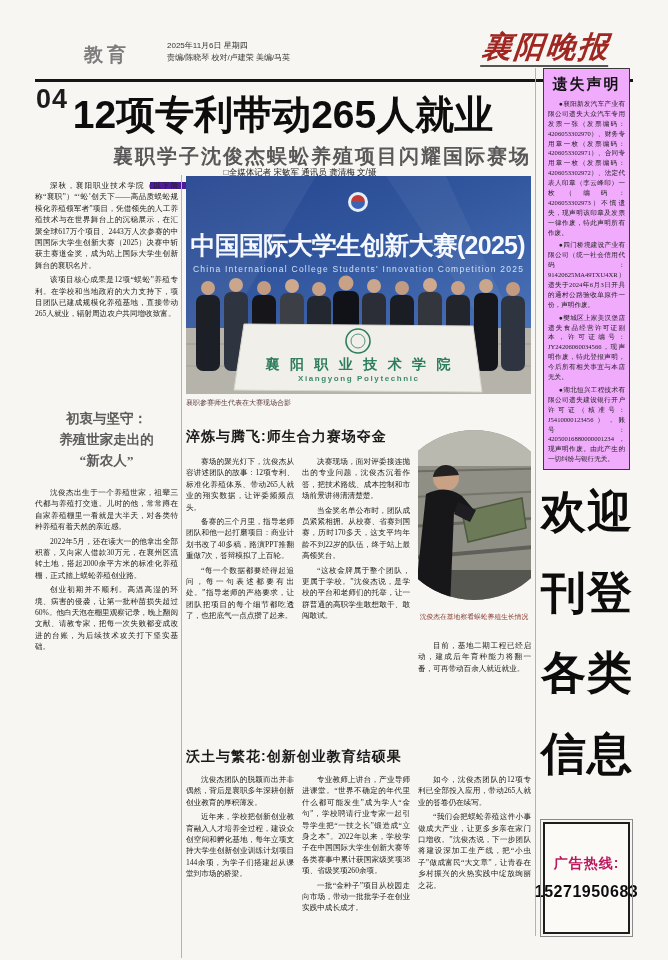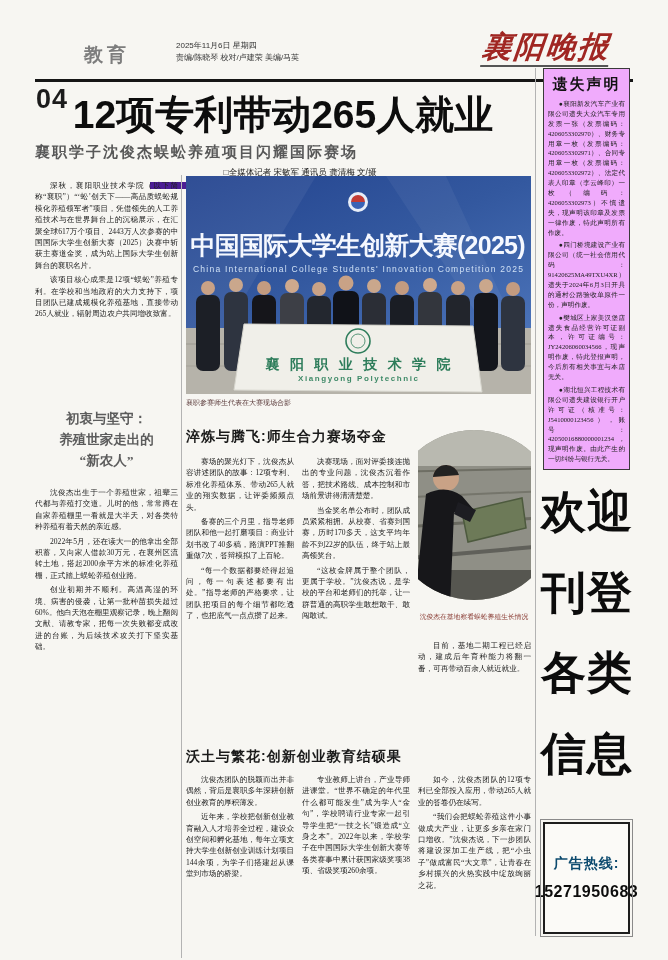--- a/index.html
+++ b/index.html
@@ -5,30 +5,30 @@
   html,body{margin:0;padding:0;}
   body{
     width:668px;height:960px;position:relative;overflow:hidden;
     background:#f7f6f2;color:#1c1c1c;
     font-family:"Liberation Serif", serif;
   }
   .abs{position:absolute;}
   
   .hdr-pagenum{left:36px;top:36px;font-family:"Liberation Sans",sans-serif;font-weight:900;font-size:27px;letter-spacing:1px;margin-top:48px;}
   .hdr-section{left:84px;top:42px;font-family:"Liberation Sans",sans-serif;font-weight:800;font-size:19px;color:#7d7d7d;letter-spacing:4px;}
-  .hdr-dateblock{left:176px;top:40px;font-size:8px;line-height:1.55;color:#333;font-family:"Liberation Sans",sans-serif;}
+  .hdr-dateblock{left:167px;top:40px;font-size:8px;line-height:1.55;color:#333;font-family:"Liberation Sans",sans-serif;}
   .masthead{right:58px;top:30px;font-size:30px;font-weight:900;color:#a02622;
     font-style:italic;transform:skewX(-6deg);letter-spacing:2px;
     border-bottom:2px solid #555;padding-bottom:2px;line-height:1.1;}
   .hdr-rule{left:35px;top:79px;width:598px;height:3px;background:#161616;}
   
   .headline{left:35px;top:88px;width:496px;text-align:center;
     font-family:"Liberation Sans",sans-serif;font-weight:900;font-size:39px;letter-spacing:0px;color:#0d0d0d;}
-  .subheadline{left:35px;top:143px;width:496px;text-align:left;
-    font-family:"Liberation Sans",sans-serif;font-weight:700;font-size:15px;color:#585858;letter-spacing:2px;}
+  .subheadline{left:35px;top:143px;width:496px;text-align:right;
+    font-family:"Liberation Sans",sans-serif;font-weight:700;font-size:20px;color:#585858;letter-spacing:2px;}
   .byline{left:150px;top:167px;width:300px;text-align:center;font-size:8.5px;color:#222;
     border-bottom:7px solid #4c1d95;padding-bottom:3px;font-family:"Liberation Sans",sans-serif;}
   
   .bodycol p{margin:0 0 3px 0;font-size:7.6px;line-height:1.5;text-align:justify;text-indent:15px;color:#222;}
   .leftcol{left:35px;top:180px;width:143px;}
   .leftcol2{left:35px;top:487px;width:143px;}
   .left-sec-title{left:35px;top:409px;width:143px;text-align:center;
     font-size:13.5px;font-weight:800;color:#5c5c5c;line-height:1.55;font-family:"Liberation Serif",serif;}
   .vline1{left:181px;top:175px;width:1px;height:783px;background:#b3b3b3;}
   .vline2{left:535px;top:68px;width:1px;height:868px;background:#b3b3b3;}
@@ -49,21 +49,21 @@
   .s2c3{left:418px;top:774px;width:113px;}
   
   .notice-box{left:543px;top:68px;width:87px;height:402px;border:1px solid #3a3a3a;background:#f0abfc;padding:5px 4px;box-sizing:border-box;}
   .notice-title{text-align:center;font-family:"Liberation Sans",sans-serif;font-weight:900;font-size:15px;letter-spacing:2px;margin:1px 0 5px 0;color:#111;}
   .notice-box p{margin:0 0 3px 0;font-size:6.6px;line-height:1.5;text-align:justify;color:#222;text-indent:11px;}
   .vertical-ad{left:541px;top:478px;width:91px;}
   .vertical-ad .row{display:flex;justify-content:space-between;margin-bottom:13px;}
   .vertical-ad span{font-family:"Liberation Sans",sans-serif;font-weight:900;font-size:45px;line-height:1.5;color:#0c0c0c;}
   .hotline-box{left:543px;top:822px;width:87px;height:112px;border:2px solid #1d1d1d;outline:1px solid #8a8a8a;outline-offset:2px;
     box-sizing:border-box;display:flex;flex-direction:column;justify-content:center;align-items:center;background:#fbfaf7;}
-  .hotline-label{font-family:"Liberation Sans",sans-serif;font-weight:900;font-size:14px;color:#0c4a6e;margin-bottom:10px;letter-spacing:1px;}
+  .hotline-label{font-family:"Liberation Sans",sans-serif;font-weight:900;font-size:14px;color:#be185d;margin-bottom:10px;letter-spacing:1px;}
   .hotline-number{font-family:"Liberation Sans",sans-serif;font-weight:900;font-size:16px;color:#0c0c0c;letter-spacing:0.5px;}
 </style>
 </head>
 <body>
 
 <div class="abs hdr-pagenum">04</div>
 <div class="abs hdr-section">教育</div>
 <div class="abs hdr-dateblock">
   <div>2025年11月6日 星期四</div>
   <div>责编/陈晓琴 校对/卢建荣 美编/马英</div>
@@ -225,20 +225,21 @@
   <p>目前，基地二期工程已经启动，建成后年育种能力将翻一番，可再带动百余人就近就业。</p>
 </div>
 
 <div class="abs s2-title">沃土与繁花:创新创业教育结硕果</div>
 <div class="abs bodycol s2c1">
   <p>沈俊杰团队的脱颖而出并非偶然，背后是襄职多年深耕创新创业教育的厚积薄发。</p>
   <p>近年来，学校把创新创业教育融入人才培养全过程，建设众创空间和孵化基地，每年立项支持大学生创新创业训练计划项目144余项，为学子们搭建起从课堂到市场的桥梁。</p>
 </div>
 <div class="abs bodycol s2c2">
   <p>专业教师上讲台，产业导师进课堂。“世界不确定的年代里什么都可能发生”成为学人“金句”，学校聘请行业专家一起引导学生把“一技之长”锻造成“立身之本”。2022年以来，学校学子在中国国际大学生创新大赛等各类赛事中累计获国家级奖项38项、省级奖项260余项。</p>
+  <p>一批“金种子”项目从校园走向市场，带动一批批学子在创业实践中成长成才。</p>
 </div>
 <div class="abs bodycol s2c3">
   <p>如今，沈俊杰团队的12项专利已全部投入应用，带动265人就业的答卷仍在续写。</p>
   <p>“我们会把蜈蚣养殖这件小事做成大产业，让更多乡亲在家门口增收。”沈俊杰说，下一步团队将建设深加工生产线，把“小虫子”做成富民“大文章”，让青春在乡村振兴的火热实践中绽放绚丽之花。</p>
 </div>
 
 <div class="abs notice-box">
   <div class="notice-title">遗失声明</div>
   <p>●襄阳新发汽车产业有限公司遗失大众汽车专用发票一张（发票编码：4206053302970）、财务专用章一枚（发票编码：4206053302971）、合同专用章一枚（发票编码：4206053302972）、法定代表人印章（李云峰印）一枚（编码：4206053302973）不慎遗失，现声明该印章及发票一律作废，特此声明所有作废。</p>
   <p>●四门桥境建设产业有限公司（统一社会信用代码：91420625MA49TXU4XR）遗失于2024年6月3日开具的通村公路验收单原件一份，声明作废。</p>

